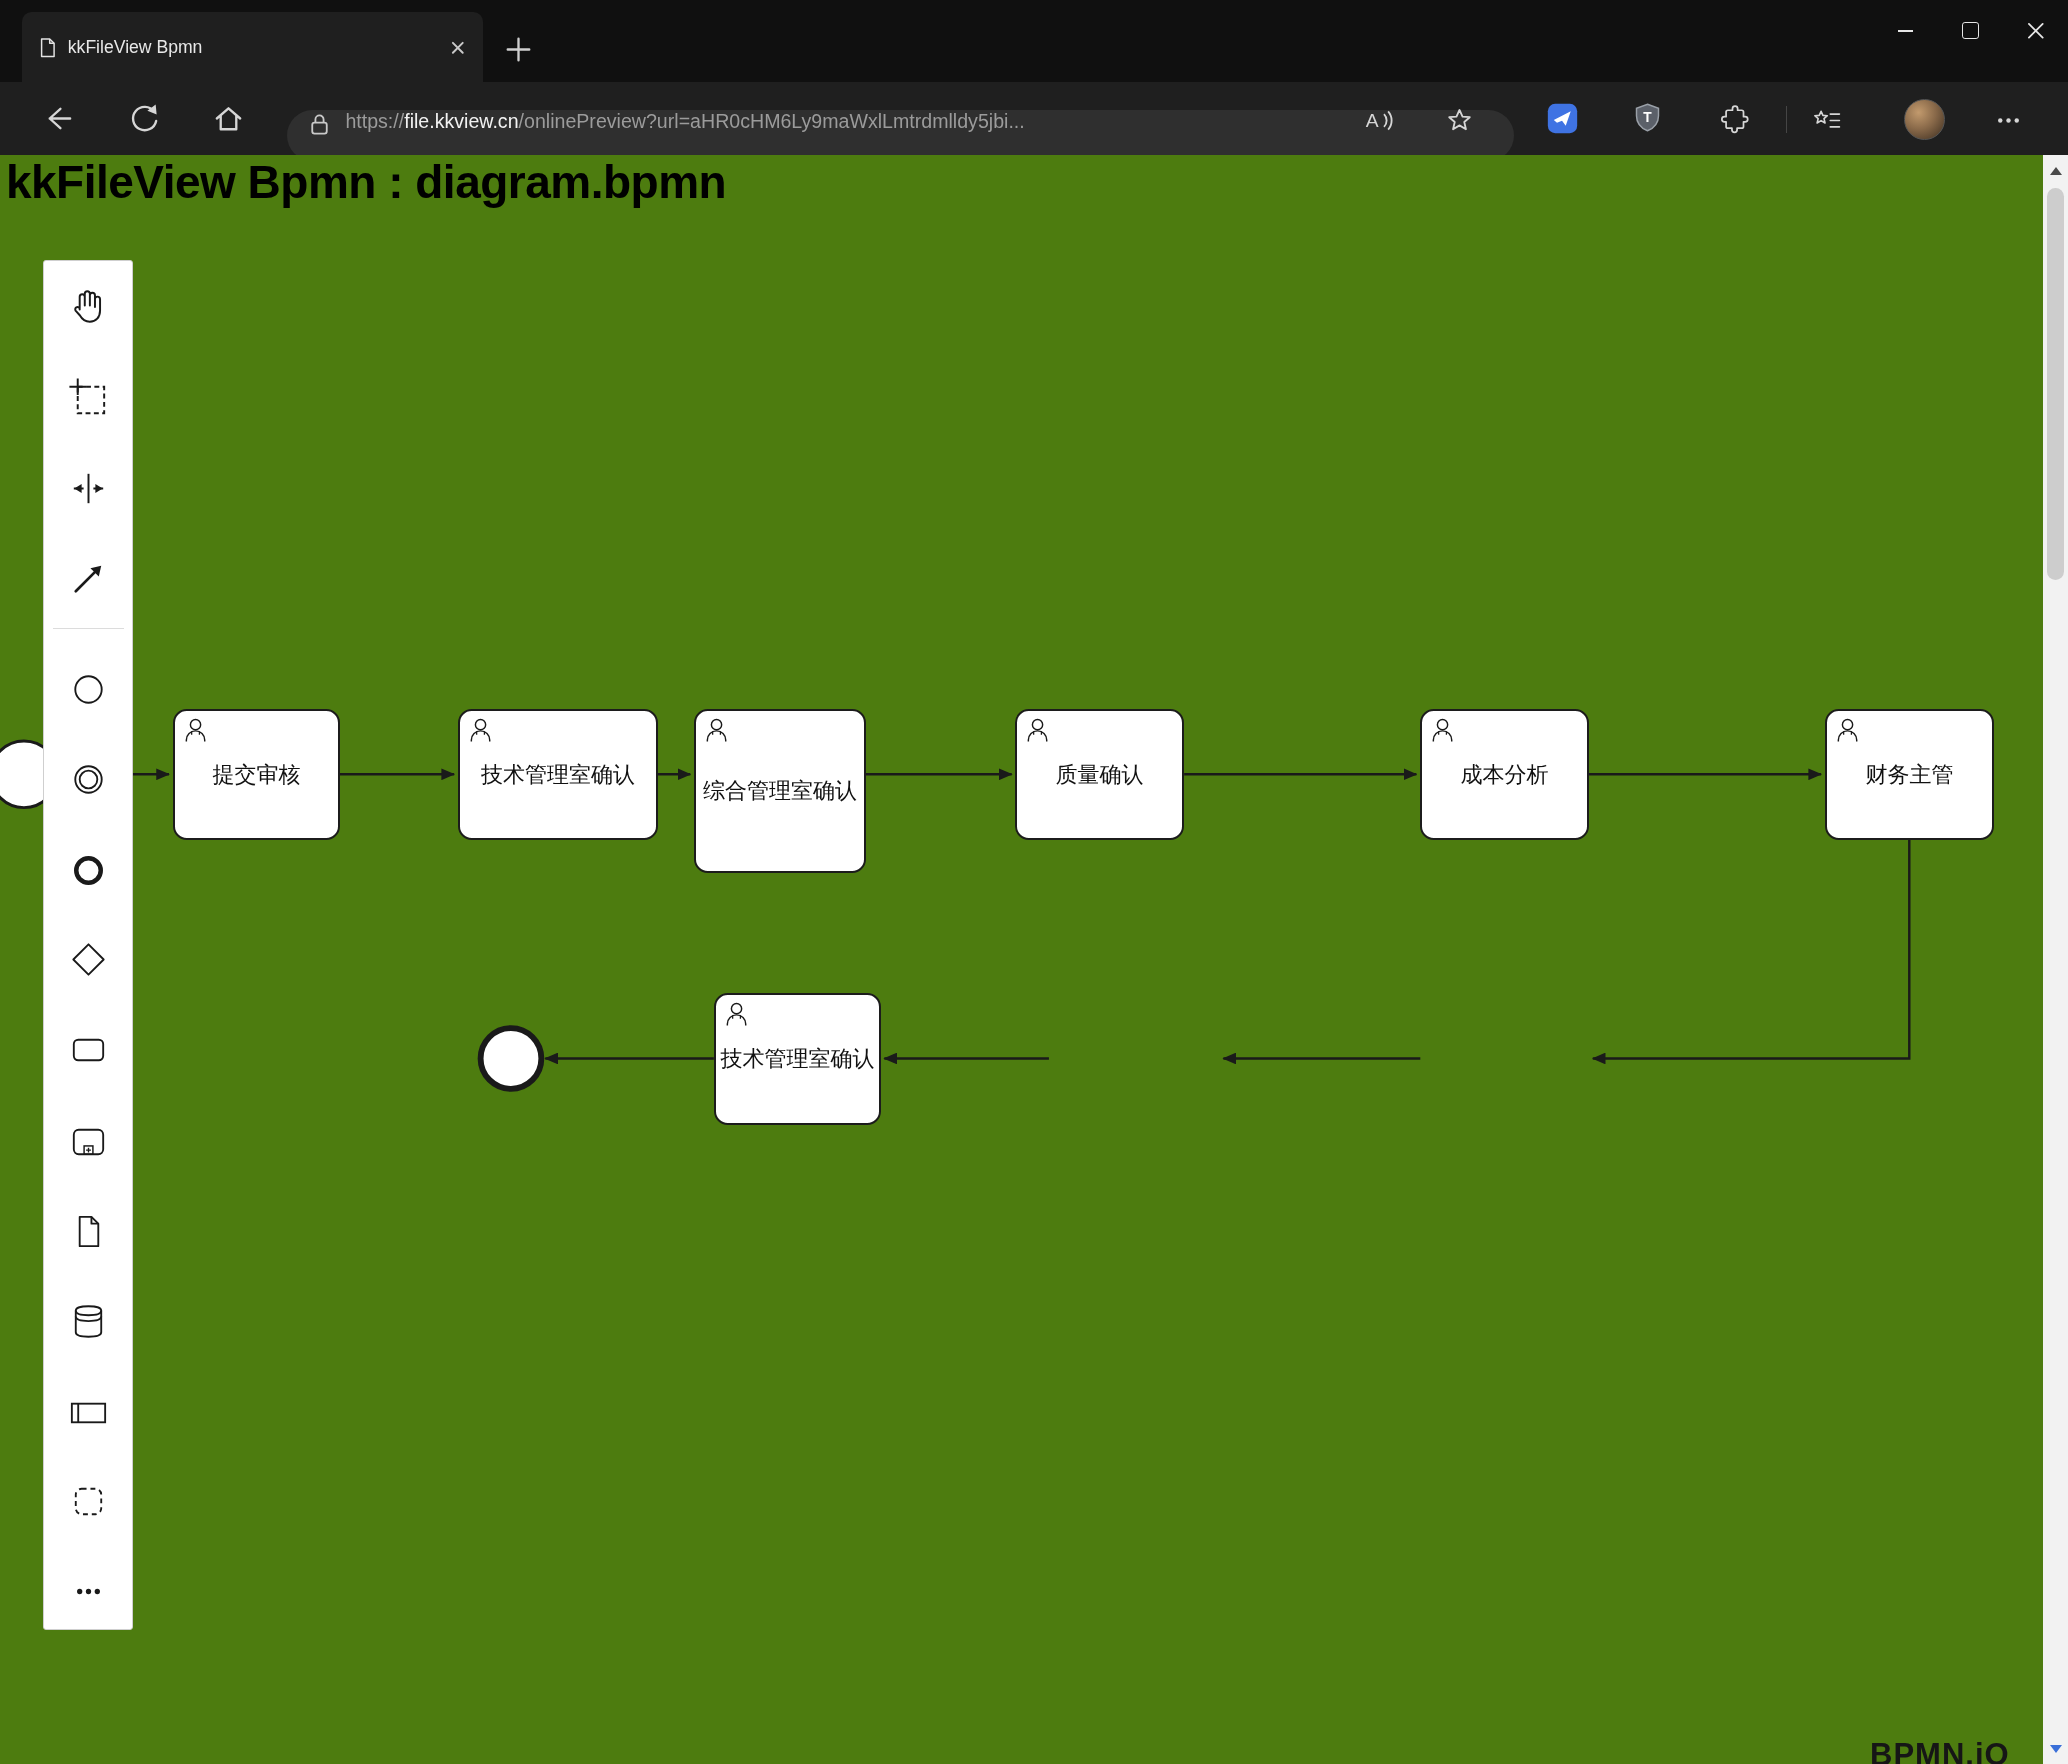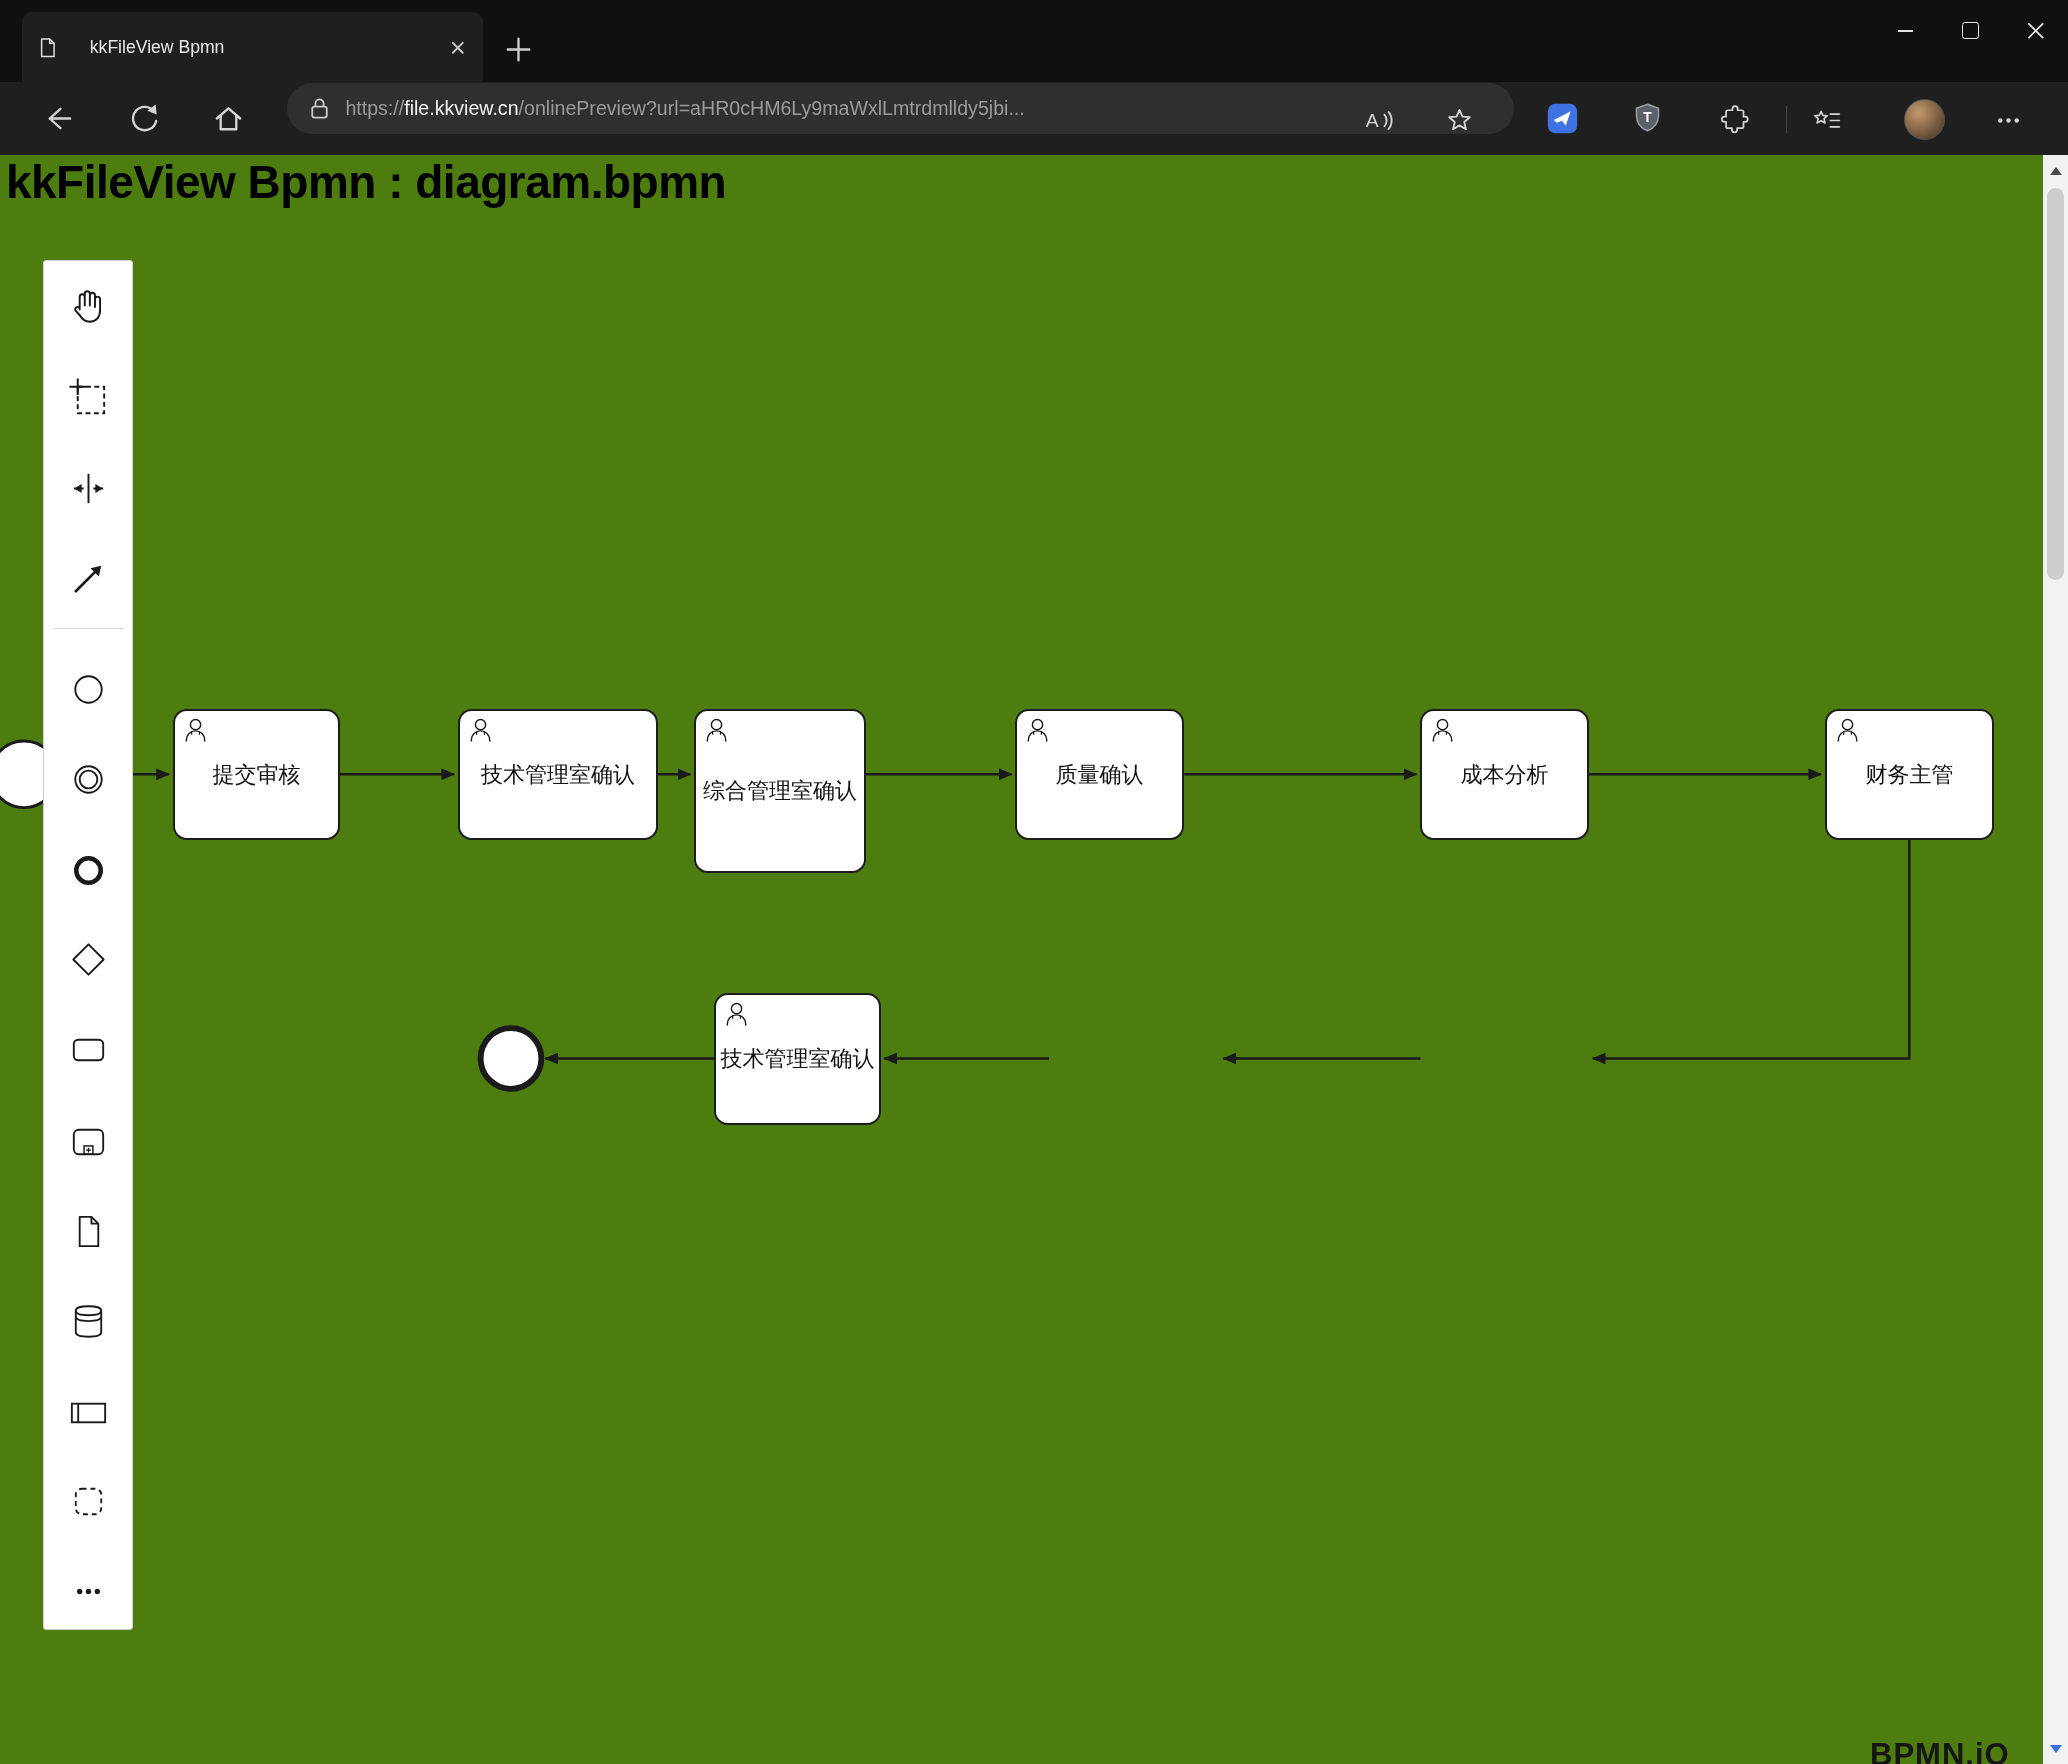--- a/index.html
+++ b/index.html
@@ -7,32 +7,32 @@
     width:2068px;height:1764px;position:relative;overflow:hidden;
     background:#fff;font-family:"Liberation Sans","DejaVu Sans",sans-serif;
     -webkit-font-smoothing:antialiased;
   }
 
   
   .chrome{position:absolute;top:0;left:0;width:2068px;height:155px;background:#141414;}
   .tabbar{position:absolute;top:0;left:0;width:2068px;height:82px;background:#101010;}
   .tab{position:absolute;left:21.6px;top:11.8px;width:461px;height:71px;background:#1f1f1f;
        border-radius:9.8px 9.8px 0 0;display:flex;align-items:center;padding:0 13.7px;box-sizing:border-box;}
-  .tab-title{color:#e8e8e8;font-size:17.6px;margin-left:31px;flex:1;white-space:nowrap;overflow:hidden;}
+  .tab-title{color:#e8e8e8;font-size:17.6px;margin-left:9px;flex:1;white-space:nowrap;overflow:hidden;}
   .iconbtn{display:flex;align-items:center;justify-content:center;cursor:default;}
   .newtab{position:absolute;left:496px;top:27.4px;width:45px;height:45px;}
   .wincontrols{position:absolute;right:0;top:0;height:61px;display:flex;}
   .winbtn{width:65px;height:61px;display:flex;align-items:center;justify-content:center;}
   .min-glyph{width:15.7px;border-top:2px solid #e6e6e6;}
   .max-glyph{width:14.7px;height:14.7px;border:1.7px solid #e6e6e6;border-radius:2.9px;}
 
   .navbar{position:absolute;top:82px;left:0;width:2068px;height:73px;background:#1f1f1f;}
   .navicon{position:absolute;top:17.6px;width:37px;height:37px;}
-  .addressbar{position:absolute;left:287px;top:1px;width:1227px;height:51px;background:#2f2f2f;
-      border-radius:25.5px;display:flex;align-items:center;padding:0 17.6px;box-sizing:border-box;}
+  .addressbar{position:absolute;left:287px;top:28px;width:1227px;height:51px;background:#2f2f2f;
+      border-radius:25.5px;display:flex;align-items:flex-start;padding:0 17.6px;box-sizing:border-box;}
   .url{font-size:19.6px;white-space:nowrap;overflow:hidden;max-width:941px;margin-left:11.8px;}
   .url .dim{color:#9b9b9b;}
   .url .host{color:#f2f2f2;}
   .pill-icon{position:absolute;top:21.6px;width:33px;height:33px;}
   .divider-v{position:absolute;left:1786px;top:23.5px;width:1px;height:27.4px;background:#454545;}
   .avatar{position:absolute;left:1904px;top:16.7px;width:39px;height:39px;border-radius:50%;
       background:radial-gradient(circle at 35% 32%, #c29a6d 0%, #8a6a4a 45%, #3a2c1f 100%);
       border:1px solid #555;}
 
   

